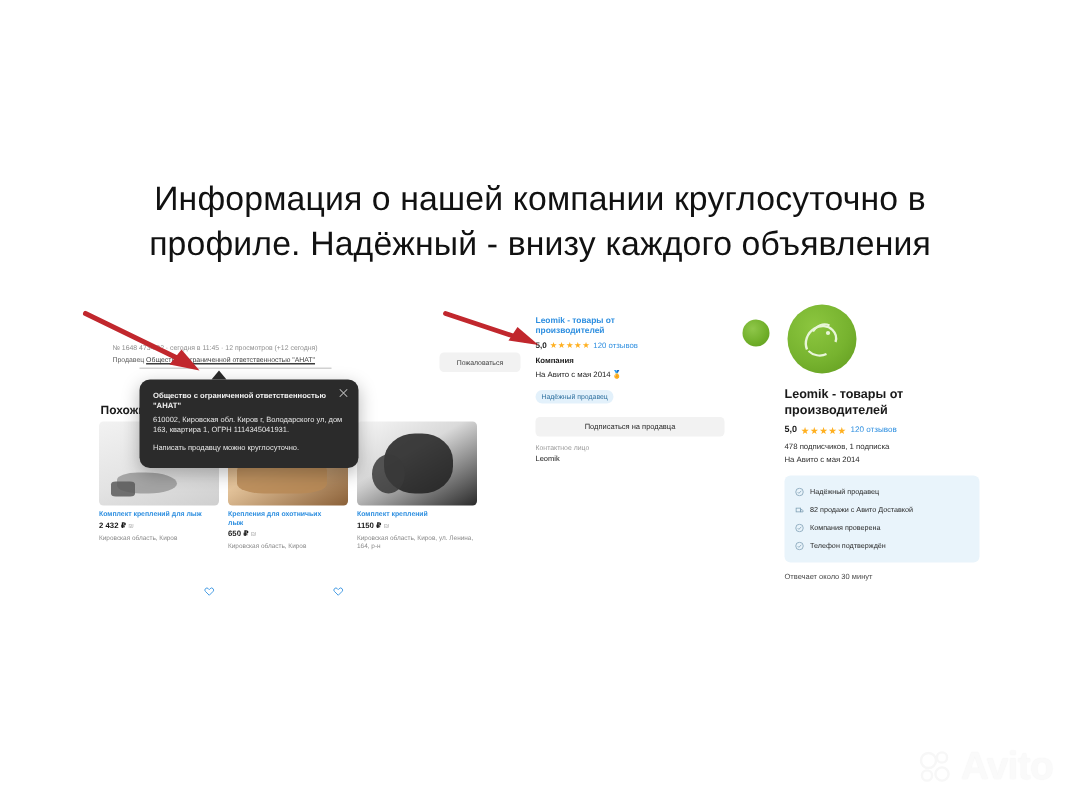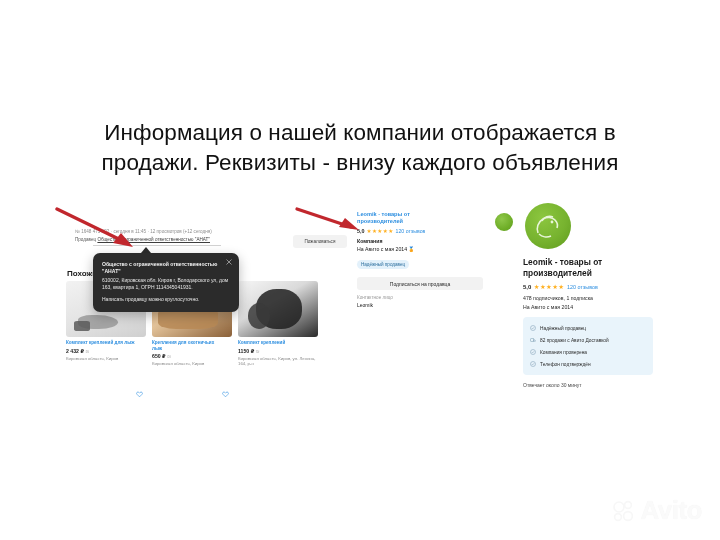--- a/index.html
+++ b/index.html
@@ -147,22 +147,22 @@
   }
   .wm-text{
     font-size:26px;font-weight:bold;color:#fafafa;letter-spacing:-.5px;
     text-shadow:0 0 1px #f0f0f0;
   }
 </style>
 </head>
 <body>
 
 <div class="headline">
-  <div>Информация о нашей компании отображается в</div>
-  <div>продажи. Реквизиты - внизу каждого объявления</div>
+  <div>Информация о нашей компании круглосуточно в</div>
+  <div>профиле. Надёжный - внизу каждого объявления</div>
 </div>
 
 <div class="shot">
 
   <div class="left">
 
     <div class="meta-line">№ 1648 4734/02 · сегодня в 11:45 · 12 просмотров (+12 сегодня)</div>
 
     <div class="seller-line">
       <span>Продавец</span>

